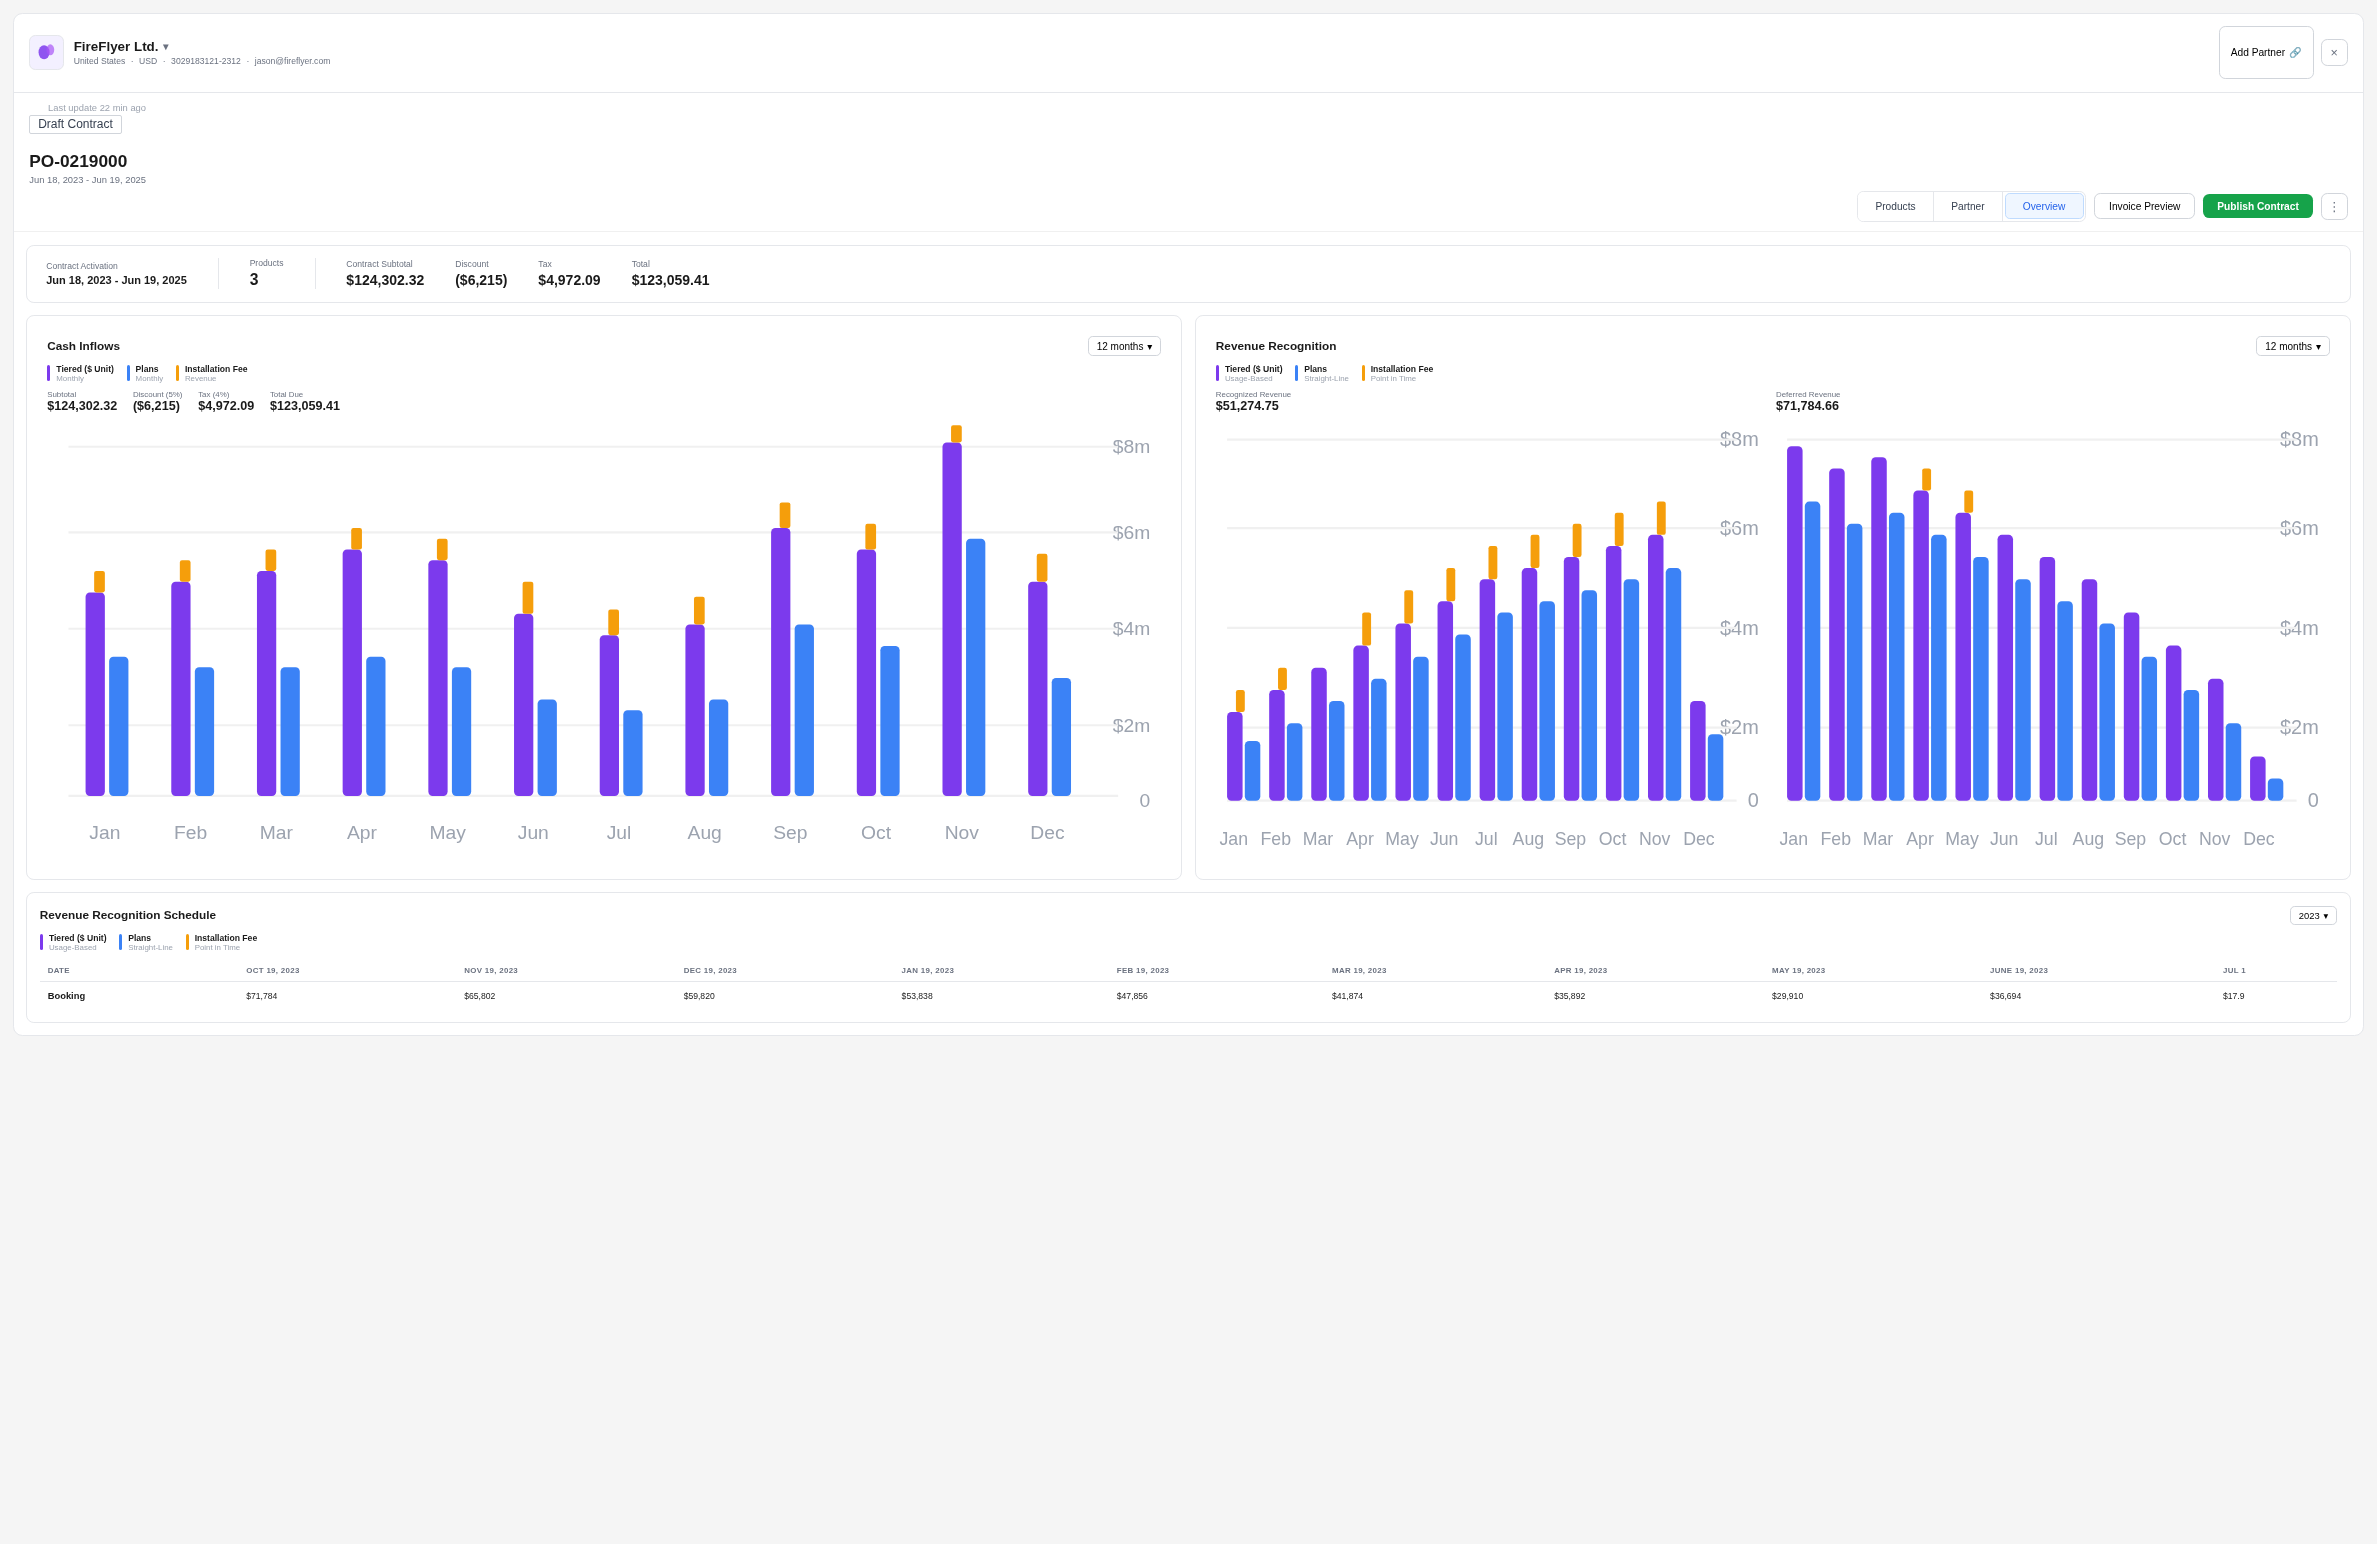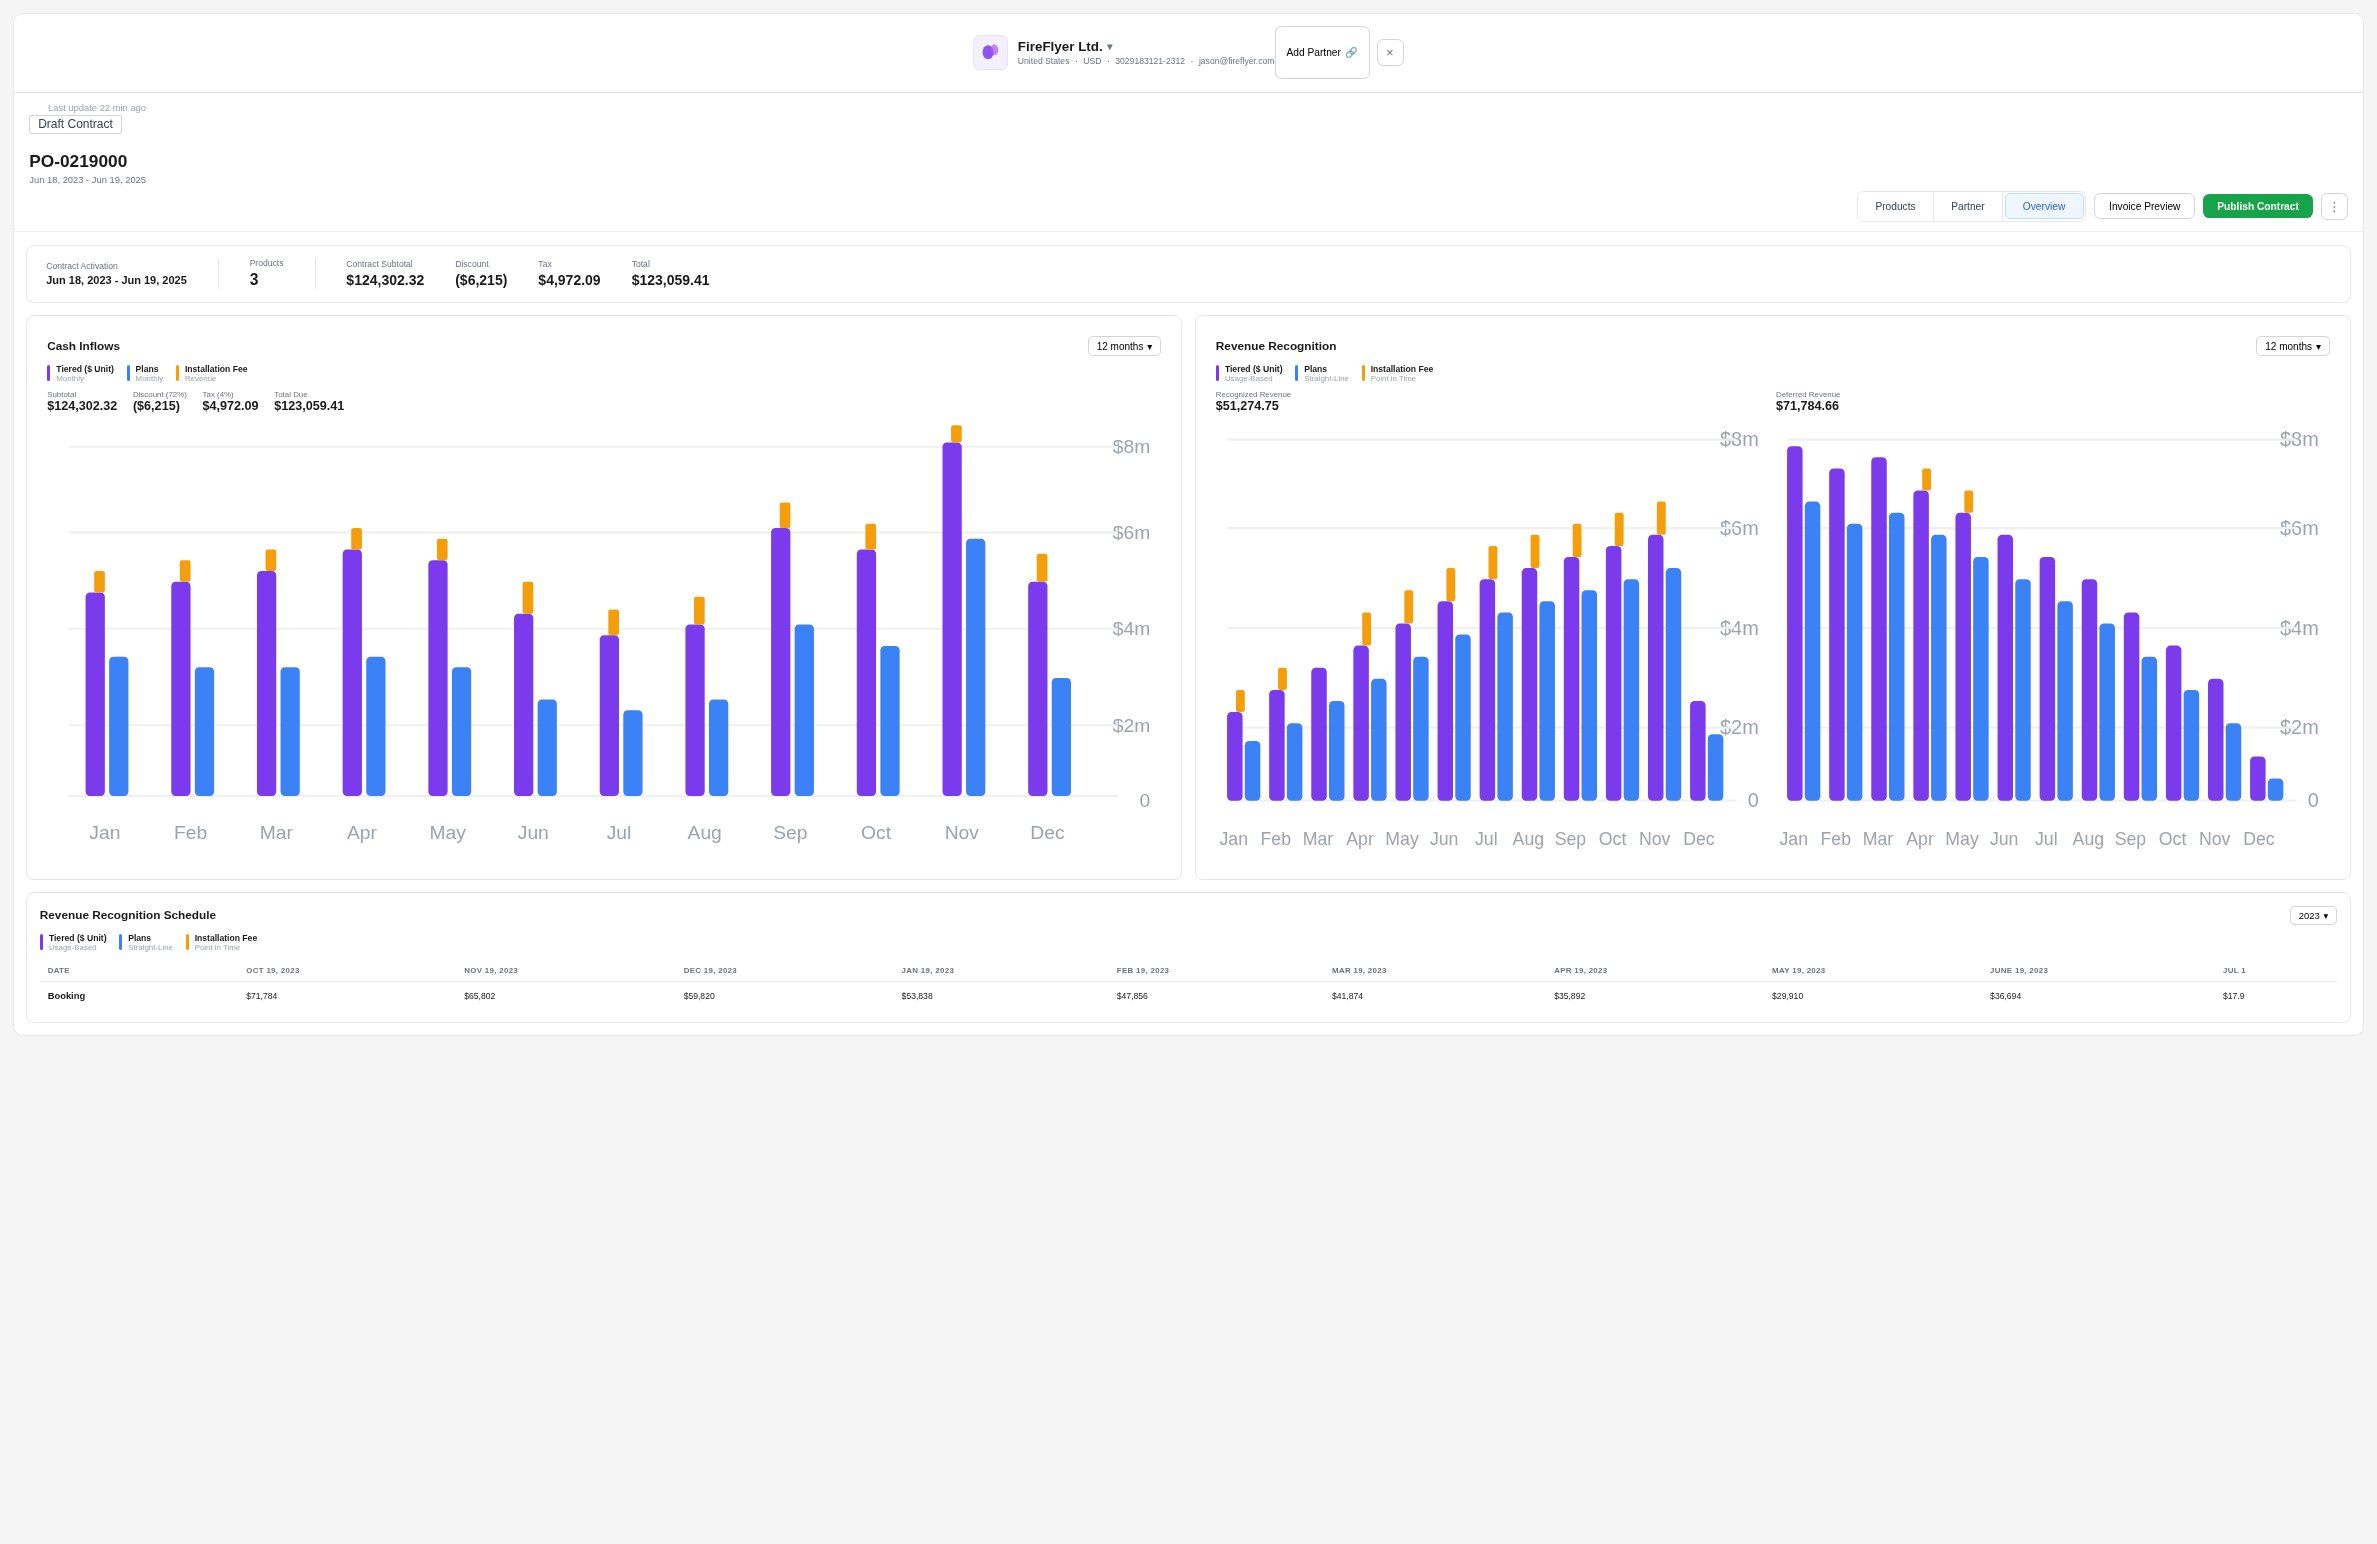--- a/index.html
+++ b/index.html
@@ -10,21 +10,21 @@
       border: 0.8px solid #e5e7eb;
       border-radius: 9.4px;
       margin: 12.6px;
       overflow: hidden;
     }
 
     
     .company-header {
       display: flex;
       align-items: center;
-      justify-content: center;
+      justify-content: space-between;
       padding: 12.6px 15.7px;
       border-bottom: 0.8px solid #e5e7eb;
     }
     .company-left { display: flex; align-items: center; gap: 9.4px; }
     .company-logo {
       width: 35px; height: 35px;
       background: #f3f0ff;
       border: 0.8px solid #e5e7eb;
       border-radius: 6.3px;
       display: flex; align-items: center; justify-content: center;
@@ -378,21 +378,21 @@
             <div class="legend-sub">Revenue</div>
           </div>
         </div>
       </div>
       <div class="metrics-row">
         <div class="metric-item">
           <div class="metric-label">Subtotal</div>
           <div class="metric-value">$124,302.32</div>
         </div>
         <div class="metric-item">
-          <div class="metric-label">Discount (72%)</div>
+          <div class="metric-label">Discount (5%)</div>
           <div class="metric-value">($6,215)</div>
         </div>
         <div class="metric-item">
           <div class="metric-label">Tax (4%)</div>
           <div class="metric-value">$4,972.09</div>
         </div>
         <div class="metric-item">
           <div class="metric-label">Total Due</div>
           <div class="metric-value">$123,059.41</div>
         </div>

